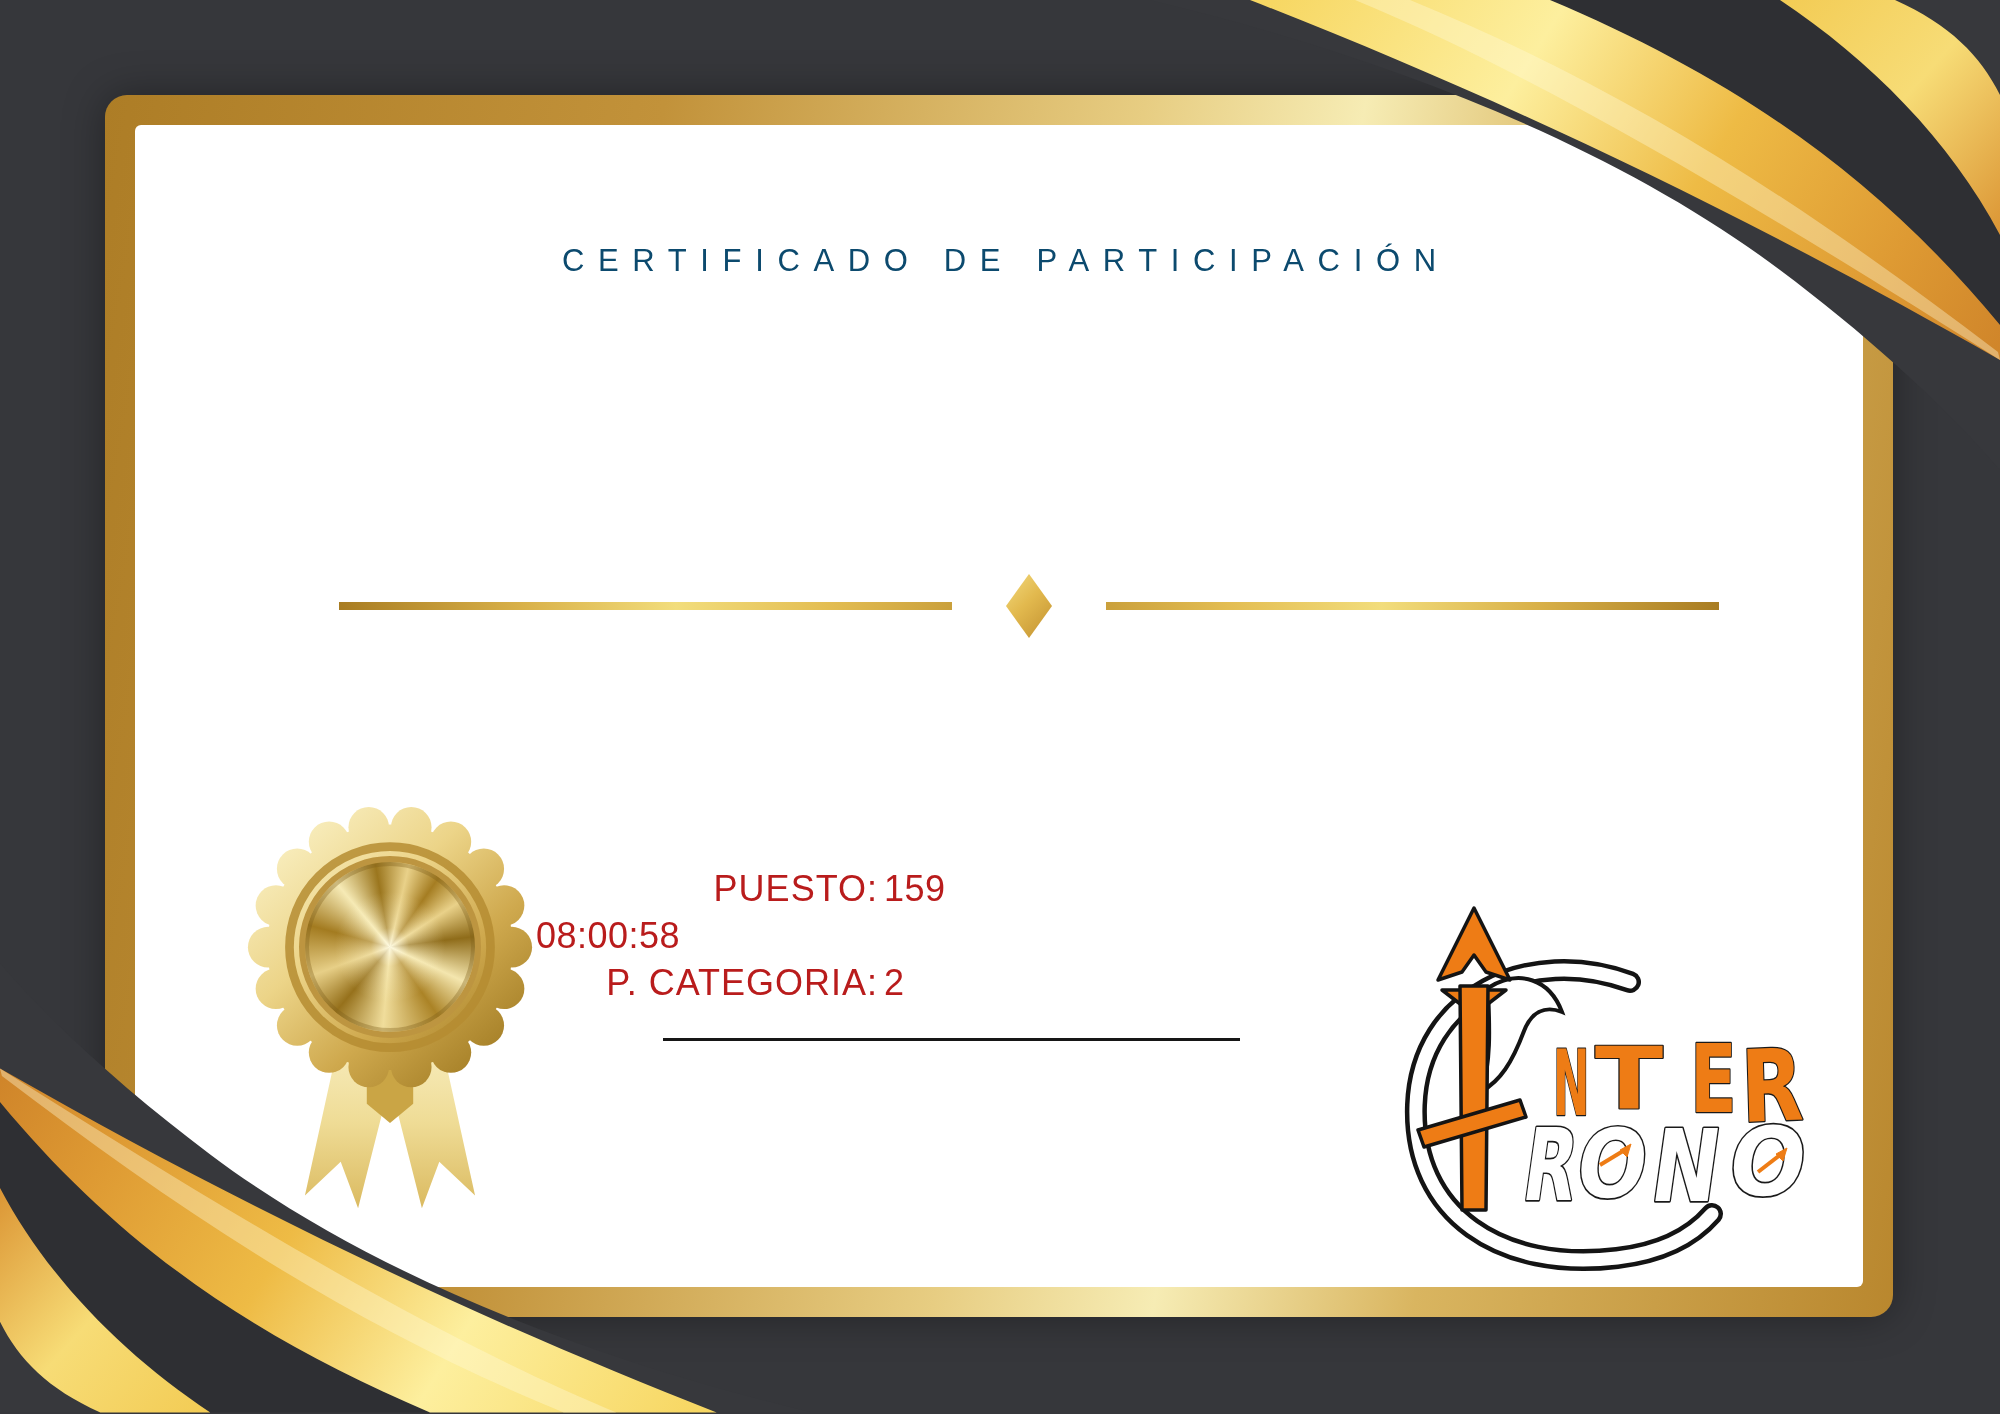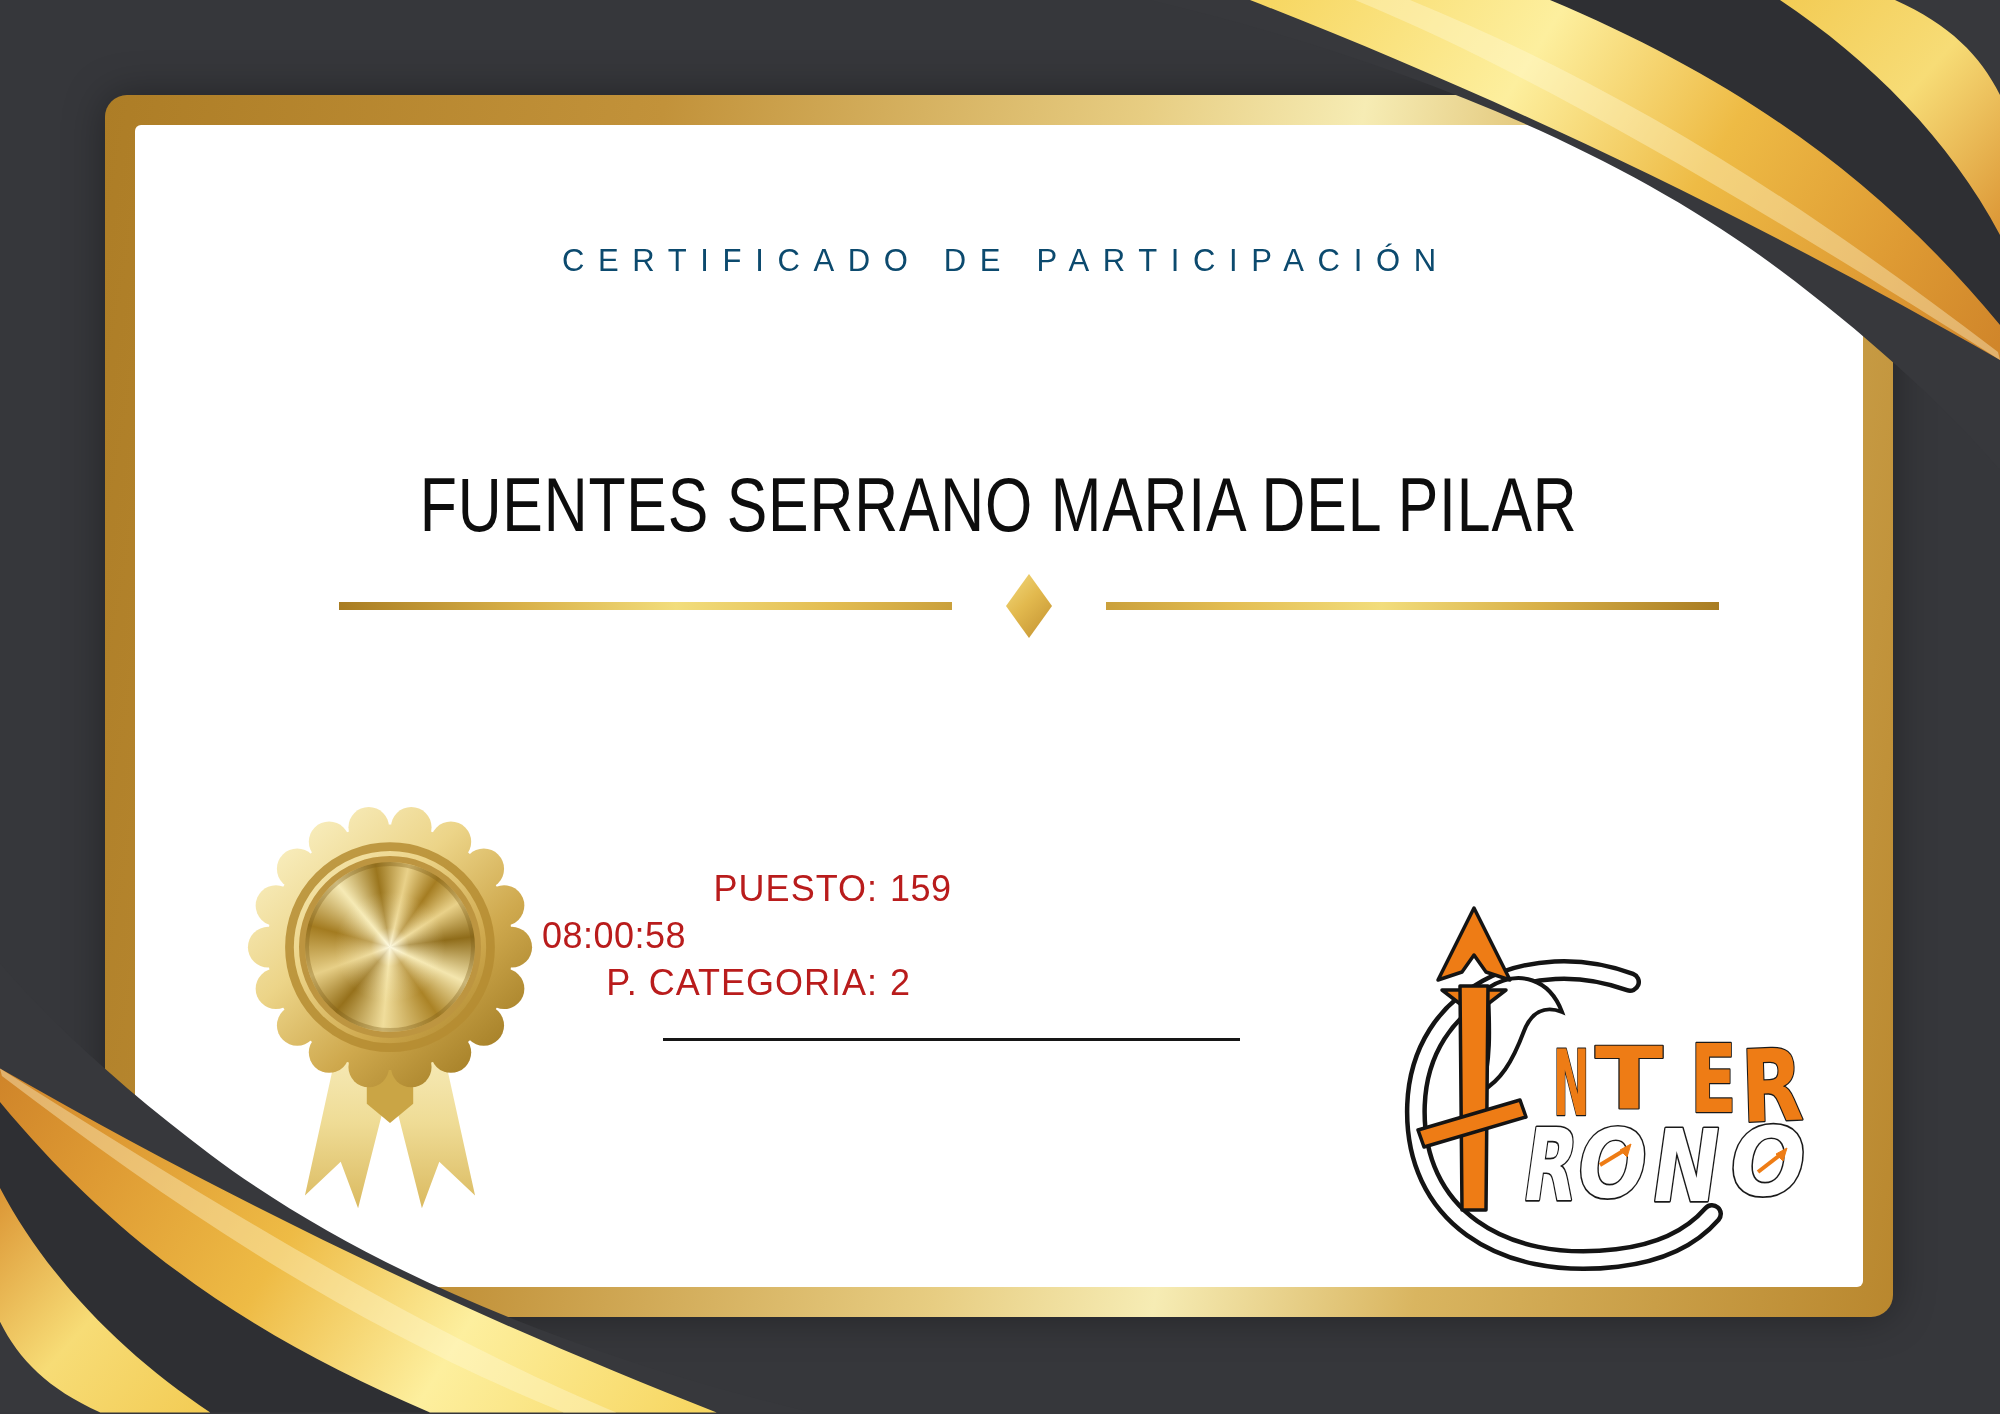--- a/index.html
+++ b/index.html
@@ -48,21 +48,21 @@
     clip-path:polygon(50% 0,100% 50%,50% 100%,0 50%);
   }
   .subtitle{
     position:absolute;left:0;top:534px;width:100%;text-align:center;
     font-size:30px;font-weight:400;letter-spacing:2px;color:#1b1b1b;
   }
   
   .results{position:absolute;left:395px;top:740px;}
   .rrow{display:flex;align-items:baseline;line-height:47px;font-size:36px;color:#b91c1c;}
   .rlabel{width:348px;text-align:right;letter-spacing:1px;}
-  .rvalue{margin-left:12px;text-align:left;letter-spacing:0.5px;}
+  .rvalue{margin-left:6px;text-align:left;letter-spacing:0.5px;}
   .sig-line{
     position:absolute;left:528px;top:913px;width:577px;height:3px;background:#161616;
   }
   
   .medal{position:absolute;left:110px;top:677px;width:290px;height:416px;}
   .medal svg{position:absolute;left:0;top:0;}
   .medal-core{
     position:absolute;left:54px;top:54px;width:182px;height:182px;border-radius:50%;
     border:6px solid #bd9540;box-sizing:border-box;
     background:
@@ -85,23 +85,20 @@
 </head>
 <body>
 
 <div class="stage">
 
   <div class="frame">
     <div class="inner">
 
       <div class="title">CERTIFICADO DE PARTICIPACIÓN</div>
 
-      <div class="name">
-        <span>FUENTES SERRANO MARIA DEL PILAR</span>
-      </div>
 
       <div class="divider">
         <div class="line left"></div>
         <div class="diamond"></div>
         <div class="line right"></div>
       </div>
 
 
       <div class="medal">
         <svg width="290" height="416" viewBox="0 0 300 430">

